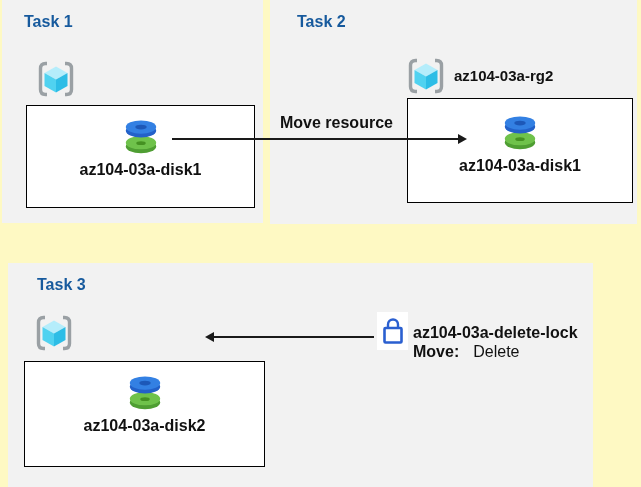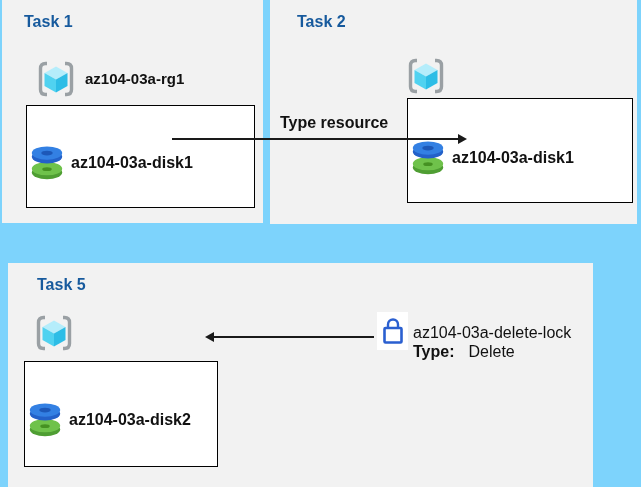--- a/index.html
+++ b/index.html
@@ -1,17 +1,17 @@
 <!DOCTYPE html>
 <html style="--panel-bg: #f2f2f2; --title-blue: #175a9d; --text-black: #111111; --box-border: #000000; --arrow-black: #1a1a1a; --bracket-gray: #9aa0a4; --cube-top: #b5edfb; --cube-left: #50d2f0; --cube-right: #2dbde6; --disk-blue-top: #3380e3; --disk-blue-side: #2361c9; --disk-blue-hole: #1d58b8; --disk-green-top: #6fc24b; --disk-green-side: #4f9e33; --disk-green-hole: #459122; --lock-blue: #2a5fd0;"><head>
 <meta charset="utf-8">
 <style>
   html,body{margin:0;padding:0;background:#ffffff;}
   .canvas{
-    position:relative;width:641px;height:487px;background:#7dd3fc;
+    position:relative;width:641px;height:487px;background:#fef9c3;
     font-family:"Liberation Sans",sans-serif;overflow:hidden;
     color:var(--text-black);
   }
   .panel{position:absolute;background:var(--panel-bg);}
   #task1-panel{left:2px;top:0;width:261px;height:223px;}
   #task2-panel{left:270px;top:0;width:367px;height:224px;}
   #task3-panel{left:8px;top:263px;width:585px;height:224px;}
 
   .task-title{
     position:absolute;font-size:16px;font-weight:700;color:var(--title-blue);
@@ -29,47 +29,47 @@
   .rg-label{
     position:absolute;font-size:15px;font-weight:700;line-height:1.2;
     color:var(--text-black);white-space:nowrap;
   }
   #task1-rg-label{left:85px;top:70px;}
   #task2-rg-label{left:454px;top:67px;}
   #task3-rg-label{left:83px;top:328px;}
 
   .resource-box{
     position:absolute;background:#ffffff;border:1px solid var(--box-border);
-    display:flex;flex-direction:row;align-items:center;gap:4px;
+    display:flex;flex-direction:column;align-items:center;gap:4px;
     box-sizing:border-box;
   }
   #task1-box{left:26px;top:105px;width:229px;height:103px;padding-top:12px;}
   #task2-box{left:407px;top:98px;width:226px;height:105px;padding-top:15px;}
-  #task3-box{left:24px;top:361px;width:194px;height:106px;padding-top:12px;}
+  #task3-box{left:24px;top:361px;width:241px;height:106px;padding-top:12px;}
 
   .disk-icon{width:40px;height:38px;flex:0 0 auto;}
   .disk-label{font-size:16px;font-weight:700;color:var(--text-black);line-height:1.2;white-space:nowrap;}
 
   .arrow-line{position:absolute;height:1.5px;background:var(--arrow-black);}
   #move-arrow-line{left:172px;top:138px;width:287px;}
   #lock-arrow-line{left:214px;top:336px;width:160px;}
   .arrow-head{position:absolute;width:0;height:0;border-top:5px solid transparent;border-bottom:5px solid transparent;}
   #move-arrow-head{left:458px;top:134px;border-left:9px solid var(--arrow-black);}
   #lock-arrow-head{left:205px;top:332px;border-right:9px solid var(--arrow-black);}
 
   #move-label{
     position:absolute;left:280px;top:114px;font-size:16px;font-weight:700;
     color:var(--text-black);white-space:nowrap;
   }
 
   #lock-tile{
     position:absolute;left:377px;top:312px;width:31px;height:38px;background:#ffffff;
     display:flex;align-items:center;justify-content:center;
   }
-  #lock-name{position:absolute;left:413px;top:324px;font-size:16px;font-weight:400;white-space:nowrap;color:var(--text-black);text-align:right;}
+  #lock-name{position:absolute;left:413px;top:324px;font-size:16px;font-weight:700;white-space:nowrap;color:var(--text-black);text-align:right;}
   #lock-type{position:absolute;left:413px;top:343px;font-size:16px;white-space:nowrap;color:var(--text-black);}
   #lock-type .t-label{font-weight:700;}
   #lock-type .t-value{font-weight:400;margin-left:14px;}
 
   
   .bracket{stroke:var(--bracket-gray);stroke-width:3.4;fill:none;}
   .cube-top{fill:var(--cube-top);}
   .cube-left{fill:var(--cube-left);}
   .cube-right{fill:var(--cube-right);}
   .dblue-side{fill:var(--disk-blue-side);}
@@ -85,21 +85,21 @@
 <body>
 
 <div class="canvas">
 
   <div class="panel" id="task1-panel"></div>
   <div class="panel" id="task2-panel"></div>
   <div class="panel" id="task3-panel"></div>
 
   <div class="task-title" id="task1-title">Task 1</div>
   <div class="task-title" id="task2-title">Task 2</div>
-  <div class="task-title" id="task3-title">Task 5</div>
+  <div class="task-title" id="task3-title">Task 3</div>
 
   <svg class="rg-icon" id="task1-rg-icon" viewBox="0 0 40 38">
     <path class="bracket" d="M11 3.5 H9.5 Q4.5 3.5 4.5 8.5 V29.5 Q4.5 34.5 9.5 34.5 H11"></path>
     <path class="bracket" d="M29 3.5 H30.5 Q35.5 3.5 35.5 8.5 V29.5 Q35.5 34.5 30.5 34.5 H29"></path>
     <polygon class="cube-top" points="20,6.5 31.5,13 20,19.5 8.5,13"></polygon>
     <polygon class="cube-left" points="8.5,13 20,19.5 20,32.5 8.5,26"></polygon>
     <polygon class="cube-right" points="31.5,13 20,19.5 20,32.5 31.5,26"></polygon>
   </svg>
   <svg class="rg-icon" id="task2-rg-icon" viewBox="0 0 40 38">
     <path class="bracket" d="M11 3.5 H9.5 Q4.5 3.5 4.5 8.5 V29.5 Q4.5 34.5 9.5 34.5 H11"></path>
@@ -109,21 +109,21 @@
     <polygon class="cube-right" points="31.5,13 20,19.5 20,32.5 31.5,26"></polygon>
   </svg>
   <svg class="rg-icon" id="task3-rg-icon" viewBox="0 0 40 38">
     <path class="bracket" d="M11 3.5 H9.5 Q4.5 3.5 4.5 8.5 V29.5 Q4.5 34.5 9.5 34.5 H11"></path>
     <path class="bracket" d="M29 3.5 H30.5 Q35.5 3.5 35.5 8.5 V29.5 Q35.5 34.5 30.5 34.5 H29"></path>
     <polygon class="cube-top" points="20,6.5 31.5,13 20,19.5 8.5,13"></polygon>
     <polygon class="cube-left" points="8.5,13 20,19.5 20,32.5 8.5,26"></polygon>
     <polygon class="cube-right" points="31.5,13 20,19.5 20,32.5 31.5,26"></polygon>
   </svg>
 
-  <div class="rg-label" id="task1-rg-label">az104-03a-rg1</div>
+  <div class="rg-label" id="task2-rg-label">az104-03a-rg2</div>
 
   <div class="resource-box" id="task1-box">
     <svg class="disk-icon" viewBox="0 0 40 40">
       <ellipse class="dgreen-side" cx="20" cy="30" rx="16" ry="7"></ellipse>
       <ellipse class="dgreen-top" cx="20" cy="26" rx="16" ry="7"></ellipse>
       <ellipse class="dgreen-hole" cx="20" cy="26.5" rx="5" ry="2"></ellipse>
       <ellipse class="dblue-side" cx="20" cy="13.5" rx="16" ry="7"></ellipse>
       <ellipse class="dblue-top" cx="20" cy="9.5" rx="16" ry="7"></ellipse>
       <ellipse class="dblue-hole" cx="20" cy="9.5" rx="6" ry="2.5"></ellipse>
     </svg>
@@ -149,29 +149,29 @@
       <ellipse class="dgreen-hole" cx="20" cy="26.5" rx="5" ry="2"></ellipse>
       <ellipse class="dblue-side" cx="20" cy="13.5" rx="16" ry="7"></ellipse>
       <ellipse class="dblue-top" cx="20" cy="9.5" rx="16" ry="7"></ellipse>
       <ellipse class="dblue-hole" cx="20" cy="9.5" rx="6" ry="2.5"></ellipse>
     </svg>
     <span class="disk-label">az104-03a-disk2</span>
   </div>
 
   <div class="arrow-line" id="move-arrow-line"></div>
   <div class="arrow-head" id="move-arrow-head"></div>
-  <div id="move-label">Type resource</div>
+  <div id="move-label">Move resource</div>
 
   <div class="arrow-line" id="lock-arrow-line"></div>
   <div class="arrow-head" id="lock-arrow-head"></div>
 
   <div id="lock-tile">
     <svg width="24" height="32" viewBox="0 0 24 32">
       <path class="lock-stroke" stroke-width="2.4" d="M7 13 V9.5 a5 5 0 0 1 10 0 V13"></path>
       <rect class="lock-body" stroke-width="2.6" x="3.5" y="13" width="17" height="14.5" rx="1"></rect>
     </svg>
   </div>
   <div id="lock-name">az104-03a-delete-lock</div>
   <div id="lock-type">
-    <span class="t-label">Type:</span><span class="t-value">Delete</span>
+    <span class="t-label">Move:</span><span class="t-value">Delete</span>
   </div>
 
 </div>
 
 </body></html>

